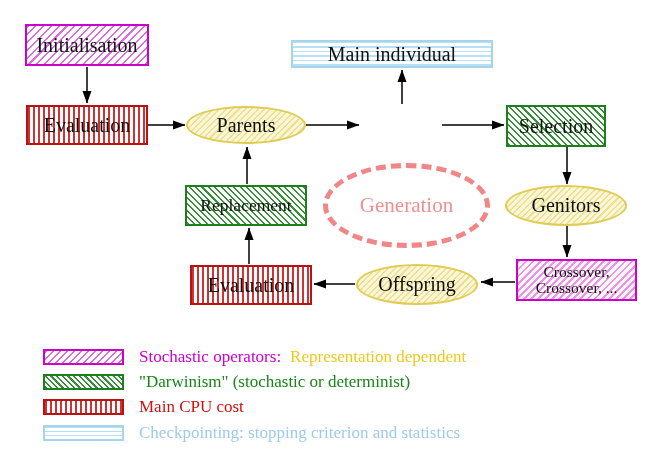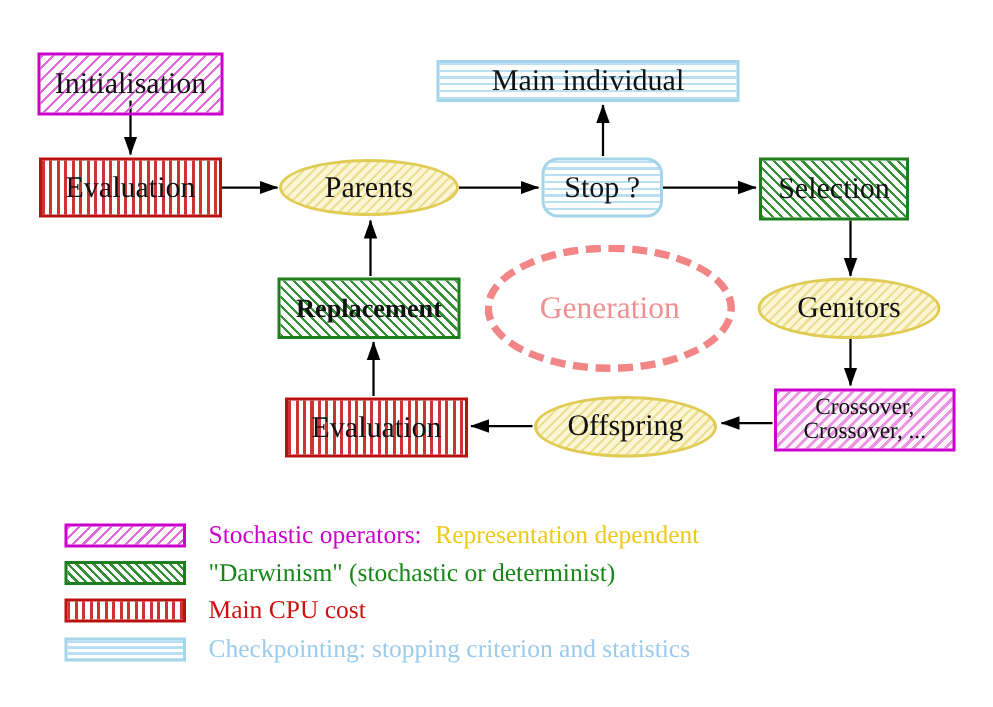--- a/index.html
+++ b/index.html
@@ -9,21 +9,20 @@
   }
   .node {
     position:absolute; box-sizing:border-box;
     display:flex; align-items:center; justify-content:center; text-align:center;
     color:#111; font-size:20px; line-height:1.05;
   }
   
   .hatch-magenta {
     border:2px solid #cc00cc;
     background:repeating-linear-gradient(135deg,#de6ade 0 1.5px,rgba(0,0,0,0) 1.5px 5.5px);
-    margin-top:11px;
   }
   .hatch-pink {
     border:2px solid #cc00cc;
     background:repeating-linear-gradient(135deg,#e997e2 0 2px,#fdf4fc 2px 5px);
   }
   .hatch-green {
     border:2px solid #1e7e1e;
     background:repeating-linear-gradient(45deg,#359135 0 1.5px,rgba(0,0,0,0) 1.5px 4.5px);
   }
   .stripe-red {
@@ -90,23 +89,20 @@
   </div>
 
   <div class="node stripe-red" style="left:26px;top:105px;width:122px;height:40px;">
     <span>Evaluation</span>
   </div>
 
   <div class="node ellipse-yellow" style="left:186px;top:106px;width:120px;height:38px;">
     <span>Parents</span>
   </div>
 
-  <div class="node stripe-blue rounded" style="left:361px;top:105px;width:81px;height:40px;">
-    <span>Stop ?</span>
-  </div>
 
   <div class="node stripe-blue" style="left:291px;top:40px;width:202px;height:28px;">
     <span>Main individual</span>
   </div>
 
   <div class="node hatch-green" style="left:506px;top:105px;width:100px;height:42px;">
     <span>Selection</span>
   </div>
 
   <div class="node ellipse-yellow" style="left:505px;top:185px;width:122px;height:41px;">
@@ -119,21 +115,21 @@
   </div>
 
   <div class="node ellipse-yellow" style="left:356px;top:264px;width:122px;height:41px;">
     <span>Offspring</span>
   </div>
 
   <div class="node stripe-red" style="left:190px;top:265px;width:122px;height:40px;">
     <span>Evaluation</span>
   </div>
 
-  <div class="node hatch-green" style="left:185px;top:185px;width:122px;height:41px;font-size:17.5px;font-weight:bold;">
+  <div class="node hatch-green" style="left:185px;top:185px;width:122px;height:41px;font-size:17.5px;">
     <span>Replacement</span>
   </div>
 
   <div class="node ellipse-dashed" style="left:323px;top:163px;width:167px;height:85px;align-items:center;">
     <span>Generation</span>
   </div>
 
   <div class="legend-row" style="top:347px;">
     <div class="swatch sw-magenta"></div>
     <span class="legend-label t-magenta">Stochastic operators:</span>

